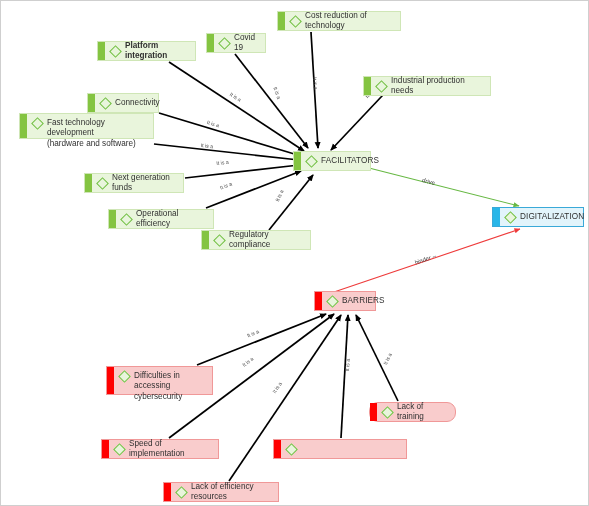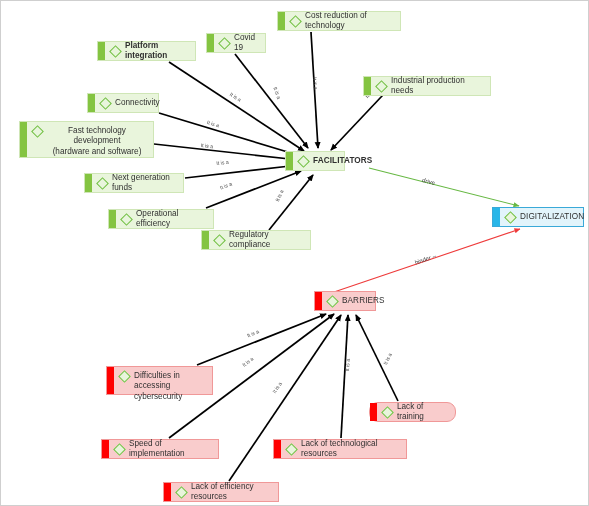--- a/index.html
+++ b/index.html
@@ -175,21 +175,21 @@
     <span class="dia"></span>
     <span class="lbl">Industrial production needs</span>
   </div>
 
   <div class="node green" style="left:86px; top:92px; width:72px; height:20px;">
     <span class="bar"></span>
     <span class="dia"></span>
     <span class="lbl">Connectivity</span>
   </div>
 
-  <div class="node green" style="left:18px; top:120px; width:135px; height:37px; align-items:flex-start; padding-top:4px;text-align:center;">
+  <div class="node green" style="left:18px; top:112px; width:135px; height:26px; align-items:flex-start; padding-top:4px;">
     <span class="bar" style="align-self:stretch; margin-top:-4px;"></span>
     <span class="dia" style="margin-top:1px;"></span>
     <span class="lbl"><span>Fast technology development</span><br><span>(hardware and software)</span></span>
   </div>
 
   <div class="node green" style="left:83px; top:172px; width:100px; height:20px;">
     <span class="bar"></span>
     <span class="dia"></span>
     <span class="lbl">Next generation funds</span>
   </div>
@@ -199,21 +199,21 @@
     <span class="dia"></span>
     <span class="lbl">Operational efficiency</span>
   </div>
 
   <div class="node green" style="left:200px; top:229px; width:110px; height:20px;">
     <span class="bar"></span>
     <span class="dia"></span>
     <span class="lbl">Regulatory compliance</span>
   </div>
 
-  <div class="node green hub" style="left:284px; top:150px; width:60px; height:20px;font-weight:bold;">
+  <div class="node green hub" style="left:292px; top:150px; width:78px; height:20px;">
     <span class="bar"></span>
     <span class="dia"></span>
     <span class="lbl">FACILITATORS</span>
   </div>
 
   <div class="node blue hub" style="left:491px; top:206px; width:92px; height:20px;">
     <span class="bar"></span>
     <span class="dia"></span>
     <span class="lbl">DIGITALIZATION</span>
   </div>
@@ -238,21 +238,20 @@
 
   <div class="node red" style="left:162px; top:481px; width:116px; height:20px;">
     <span class="bar"></span>
     <span class="dia"></span>
     <span class="lbl">Lack of efficiency resources</span>
   </div>
 
   <div class="node red" style="left:272px; top:438px; width:134px; height:20px;">
     <span class="bar"></span>
     <span class="dia"></span>
-    <span class="lbl">Lack of technological resources</span>
   </div>
 
   <div class="node red" style="left:368px; top:401px; width:87px; height:20px;border-radius:9px;">
     <span class="bar"></span>
     <span class="dia"></span>
     <span class="lbl">Lack of training</span>
   </div>
 
 </div>
 

